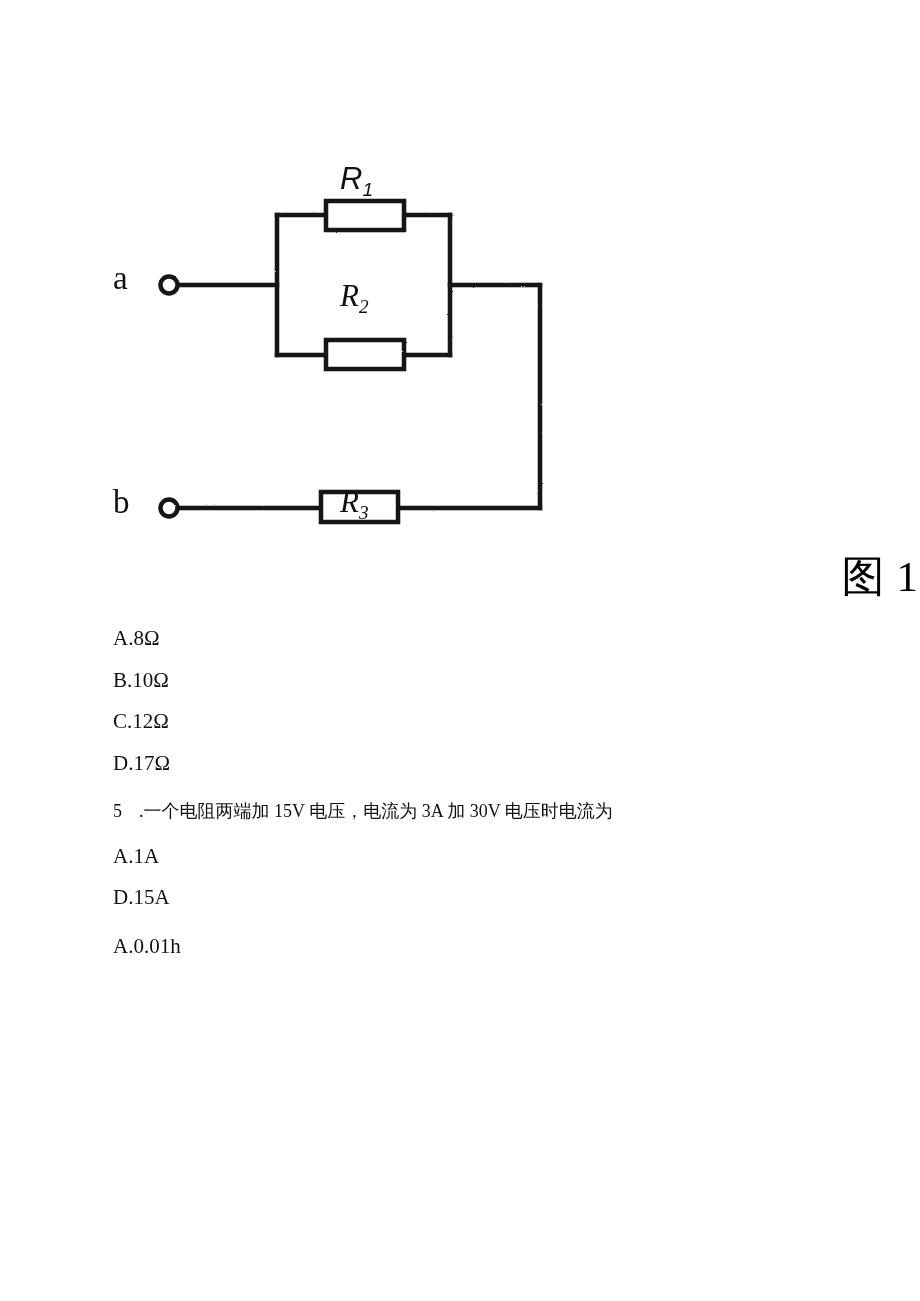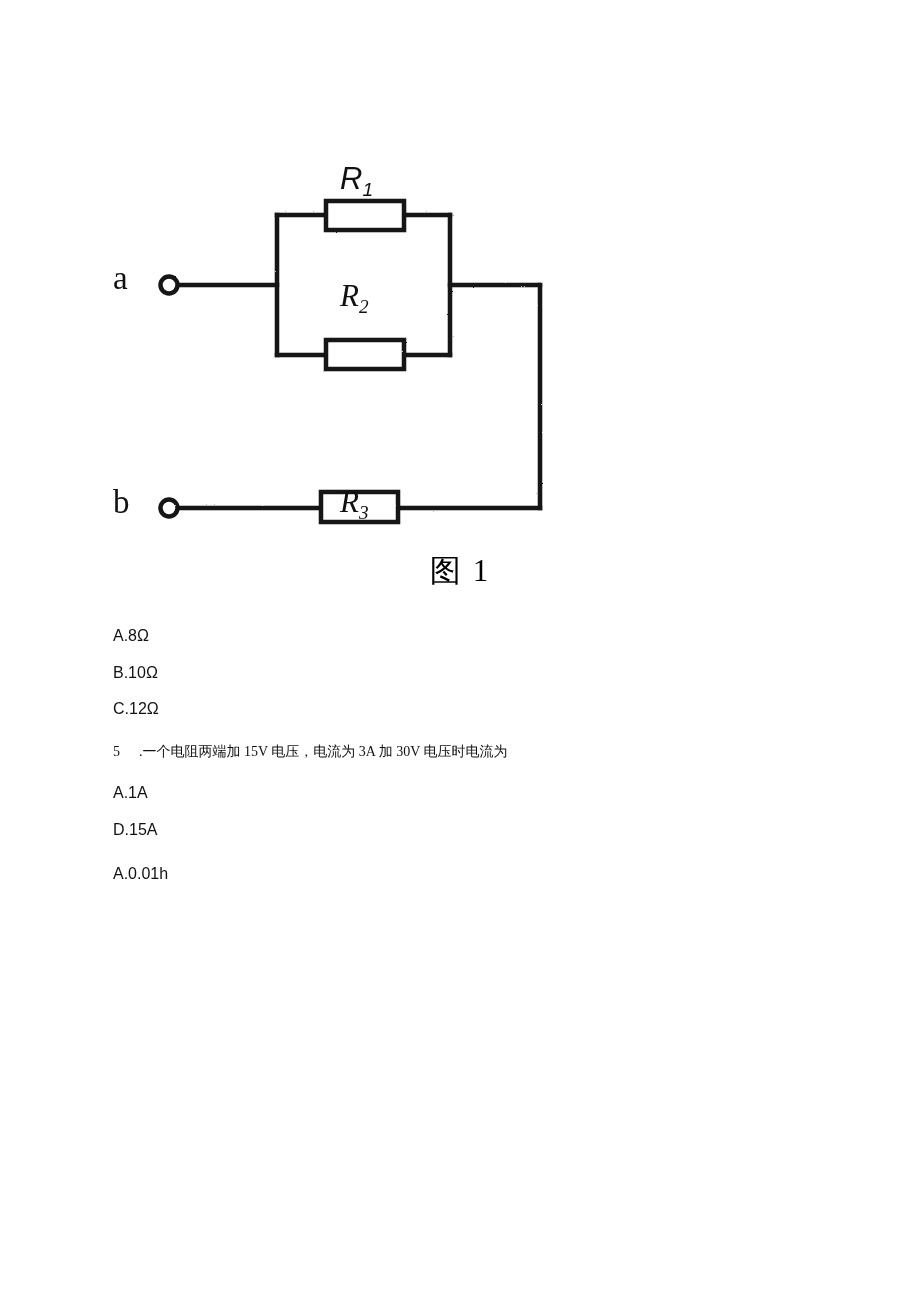--- a/index.html
+++ b/index.html
@@ -29,53 +29,53 @@
     position: absolute;
     left: 0;
     top: 0;
   }
 
   .fig-caption {
     position: absolute;
     left: 0;
     top: 555px;
     width: 920px;
-    text-align: center;
-    font-size: 31px;
+    text-align: right;
+    font-size: 43px;
     line-height: 1;
     letter-spacing: 2px;
     font-family: "Liberation Serif", "DejaVu Serif", serif;
     color: #000;
   }
   .fig-caption .cap-num {
     font-family: "Liberation Serif", "DejaVu Serif", serif;
     padding-left: 10px;
   }
 
   
   .text-body {
     position: absolute;
     left: 113px;
     top: 628px;
     width: 760px;
   }
 
   .opt-line {
-    font-size: 16px;
+    font-size: 21px;
     line-height: 1;
     margin-bottom: 20.5px;
     white-space: nowrap;
-    font-family: Liberation Sans, sans-serif;
+    font-family: Liberation Serif, serif;
   }
 
   .q-block {
     margin-top: 28px;
   }
   .q-line {
-    font-size: 14px;
+    font-size: 18px;
     line-height: 1;
     margin-bottom: 26px;
     white-space: nowrap;
     font-family: "Liberation Serif", "DejaVu Serif", serif;
   }
   .q-num {
     display: inline-block;
     min-width: 26px;
   }
 </style>
@@ -146,20 +146,21 @@
 <div class="fig-caption">
   <span>图</span><span class="cap-num">1</span>
 </div>
 
 <div class="text-body">
 
   <div>
     <div class="opt-line">A.8Ω</div>
     <div class="opt-line">B.10Ω</div>
     <div class="opt-line">C.12Ω</div>
+    <div class="opt-line">D.17Ω</div>
   </div>
 
   <div class="q-block">
     <div class="q-line">
       <span class="q-num">5</span><span>.一个电阻两端加 15V 电压，电流为 3A 加 30V 电压时电流为</span>
     </div>
     <div class="opt-line">A.1A</div>
     <div class="opt-line">D.15A</div>
   </div>
 

